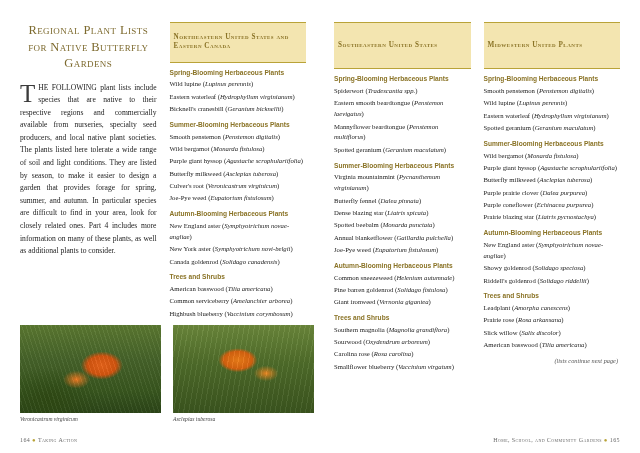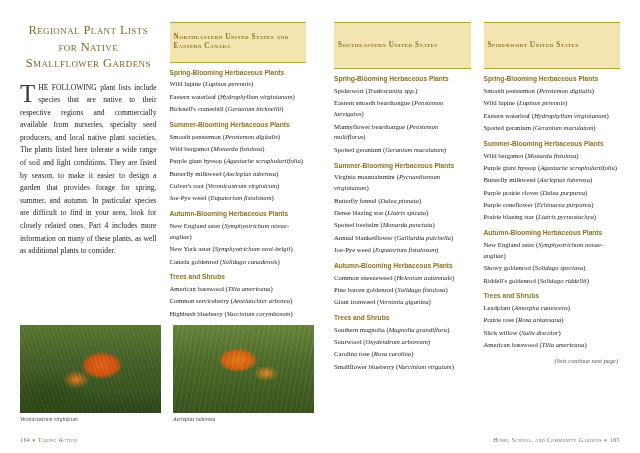--- a/index.html
+++ b/index.html
@@ -121,21 +121,21 @@
 <body>
 
 <div class="spread">
 
   <div class="page page-left">
     <div class="cols">
 
       <div class="col">
         <div class="title">
           <div>Regional Plant Lists</div>
-          <div>for Native Smallflower Gardens</div>
+          <div>for Native Butterfly Gardens</div>
         </div>
         <p class="intro"><span class="dropcap">T</span><span>HE FOLLOWING plant lists include species that are native to their respective regions and commercially available from nurseries, specialty seed producers, and local native plant societies. The plants listed here tolerate a wide range of soil and light conditions. They are listed by season, to make it easier to design a garden that provides forage for spring, summer, and autumn. In particular species are difficult to find in your area, look for closely related ones. Part 4 includes more information on many of these plants, as well as additional plants to consider.</span></p>
       </div>
 
       <div class="col">
         <div class="region-head two">Northeastern United States and Eastern Canada</div>
 
         <div class="grp first">Spring-Blooming Herbaceous Plants</div>
         <ul class="plants">
           <li><span>Wild lupine</span> (<i>Lupinus perennis</i>)</li>
@@ -224,21 +224,21 @@
         <div class="grp">Trees and Shrubs</div>
         <ul class="plants">
           <li><span>Southern magnolia</span> (<i>Magnolia grandiflora</i>)</li>
           <li><span>Sourwood</span> (<i>Oxydendrum arboreum</i>)</li>
           <li><span>Carolina rose</span> (<i>Rosa carolina</i>)</li>
           <li><span>Smallflower blueberry</span> (<i>Vaccinium virgatum</i>)</li>
         </ul>
       </div>
 
       <div class="col">
-        <div class="region-head">Spiderwort United States</div>
+        <div class="region-head">Midwestern United Plants</div>
 
         <div class="grp first">Spring-Blooming Herbaceous Plants</div>
         <ul class="plants">
           <li><span>Smooth penstemon</span> (<i>Penstemon digitalis</i>)</li>
           <li><span>Wild lupine</span> (<i>Lupinus perennis</i>)</li>
           <li><span>Eastern waterleaf</span> (<i>Hydrophyllum virginianum</i>)</li>
           <li><span>Spotted geranium</span> (<i>Geranium maculatum</i>)</li>
         </ul>
 
         <div class="grp">Summer-Blooming Herbaceous Plants</div>

